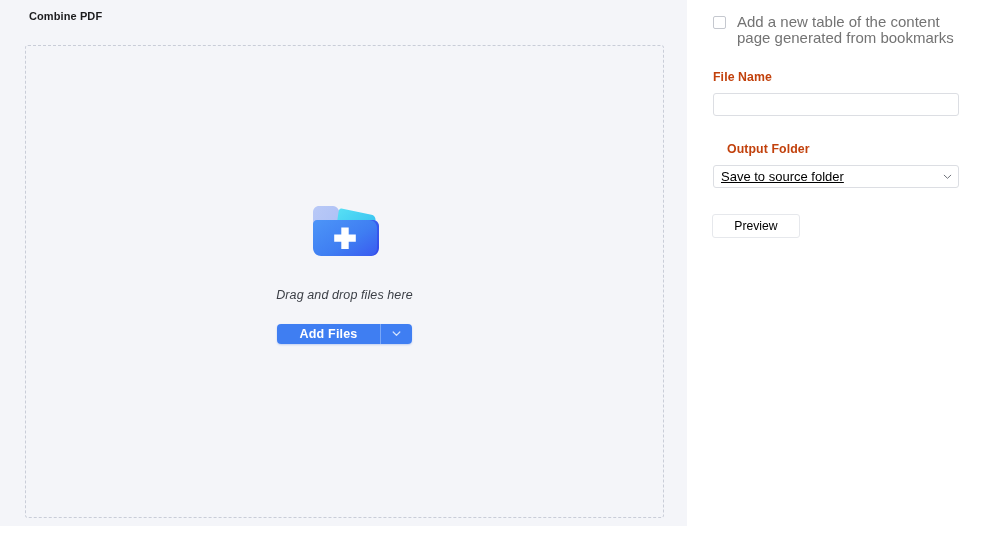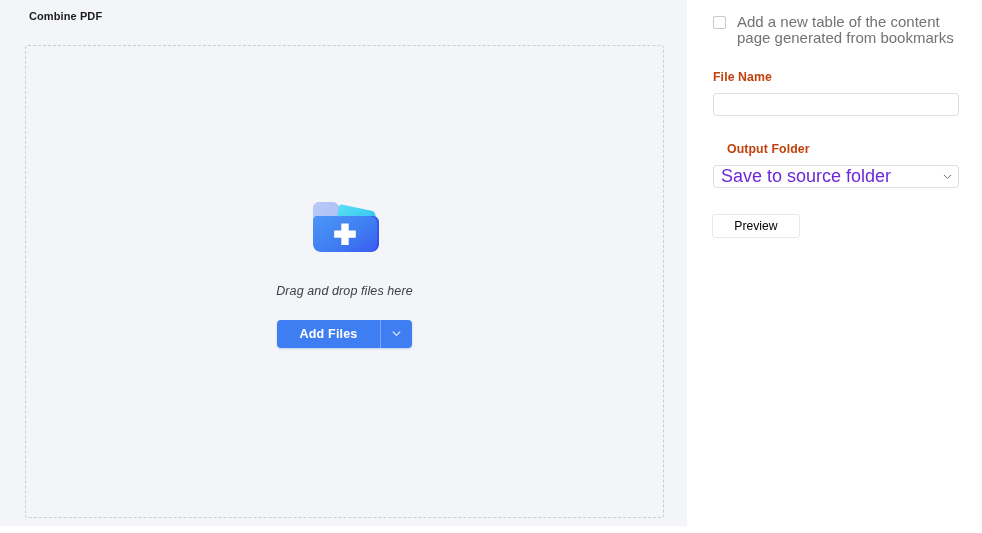--- a/index.html
+++ b/index.html
@@ -87,21 +87,21 @@
     color: #3b3f46;
     margin-bottom: 22px;
     letter-spacing: 0.1px;
     font-style: italic;
   }
 
   
   .add-files-group {
     display: flex;
     align-items: stretch;
-    height: 28px;
+    height: 20px;
     border-radius: 4px;
     overflow: hidden;
     box-shadow: 0 1px 2px rgba(44, 100, 220, 0.25);
   }
   .add-files-btn {
     background: #3f7ef2;
     color: #ffffff;
     font-size: 12.5px;
     font-weight: bold;
     border: none;
@@ -199,26 +199,27 @@
     box-sizing: border-box;
     border: 1px solid #dcdee3;
     border-radius: 3px;
     background: #ffffff;
     display: flex;
     align-items: center;
     cursor: pointer;
   }
   .select-value {
     flex: 1;
-    font-size: 18px;
-    color: #6d28d9;
+    font-size: 13px;
+    color: #000000;
     padding-left: 7px;
     white-space: nowrap;
     overflow: hidden;
     text-overflow: ellipsis;
+    text-decoration: underline;
   }
   .select-caret {
     width: 22px;
     display: flex;
     align-items: center;
     justify-content: center;
   }
   .select-caret svg { display: block; }
 
   .preview-btn {

